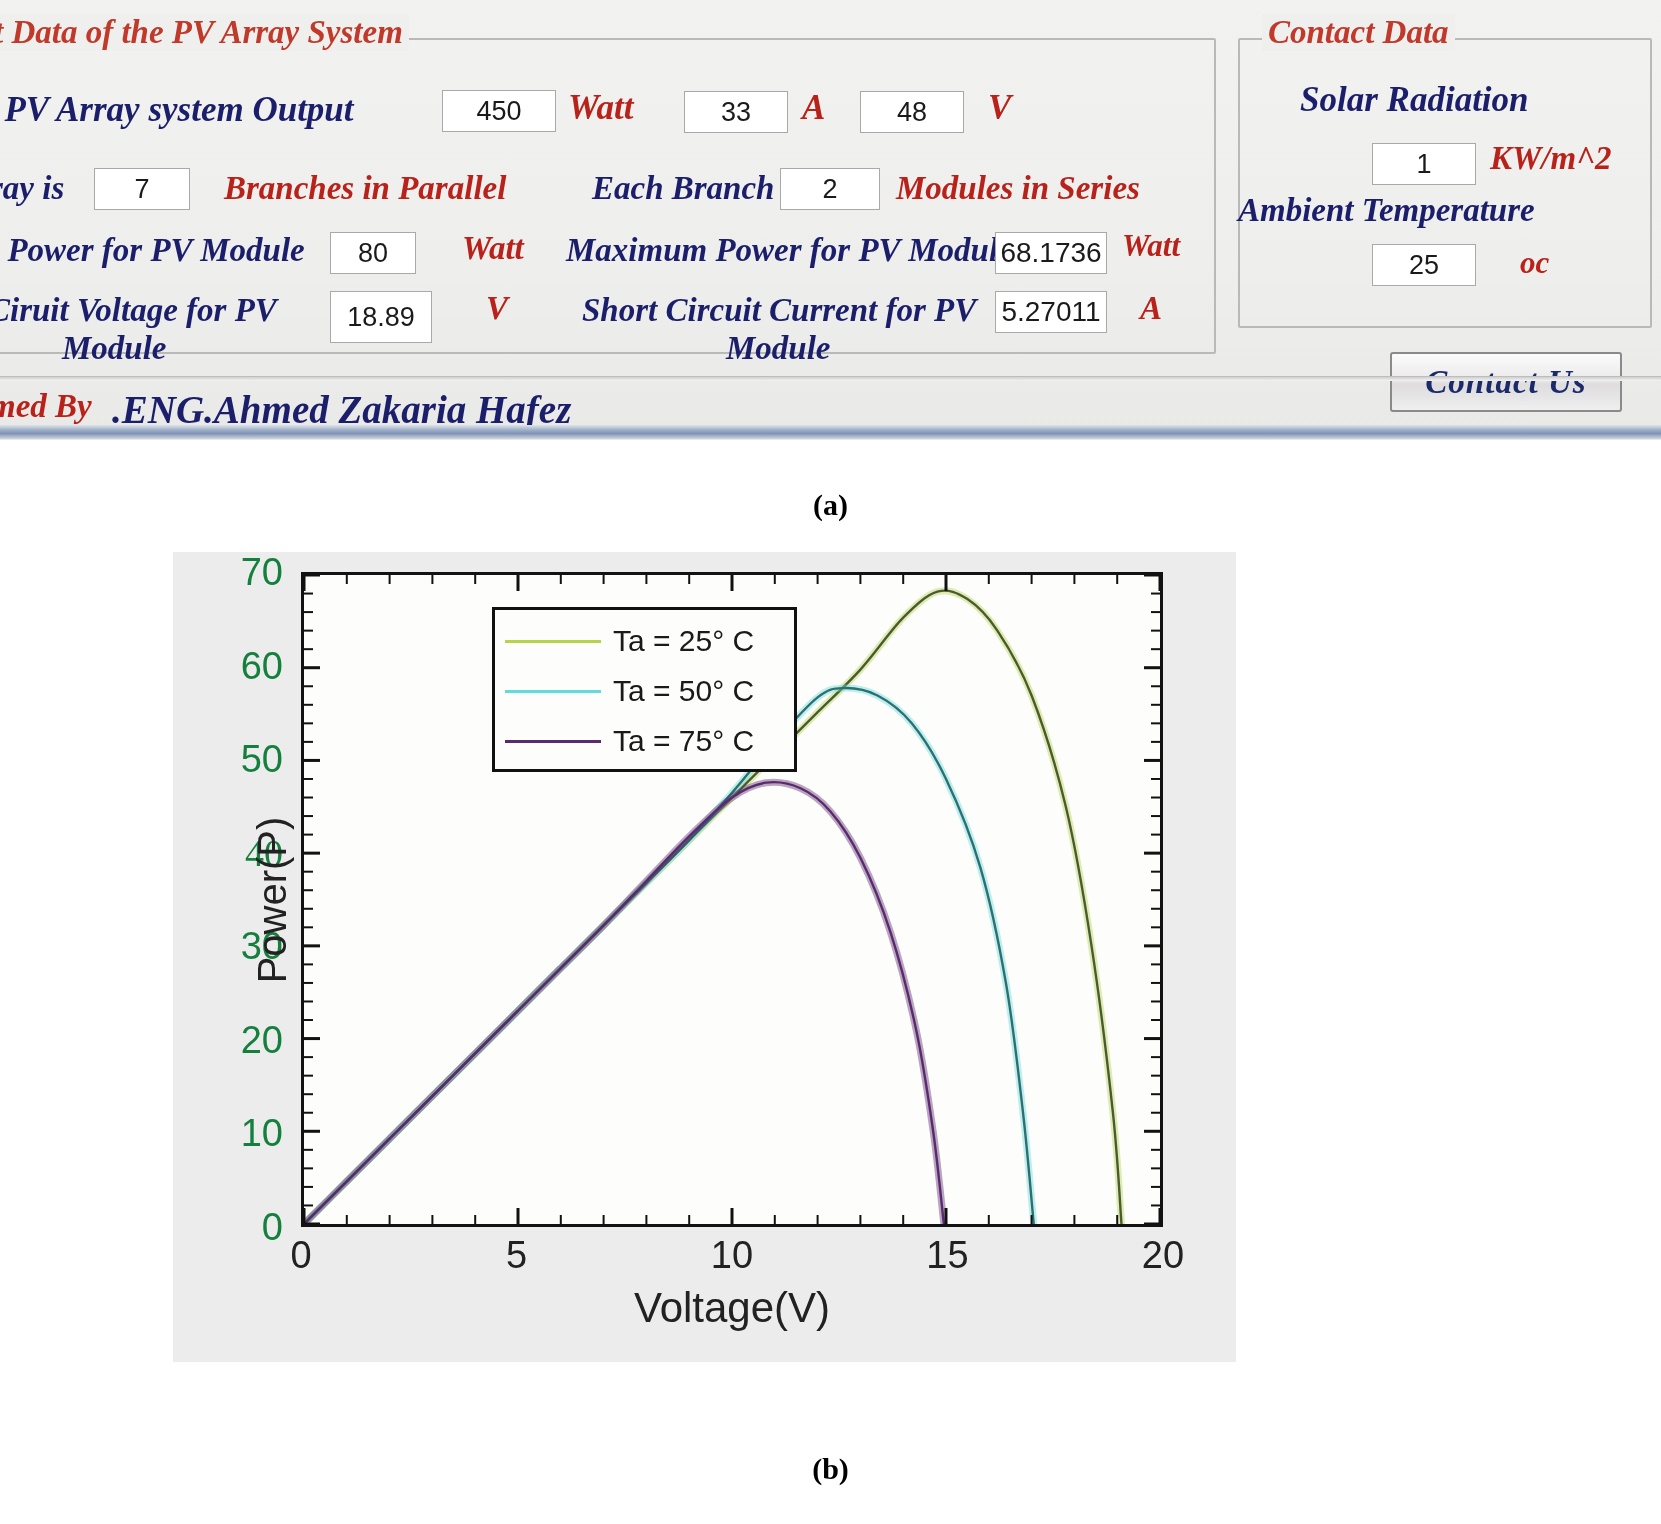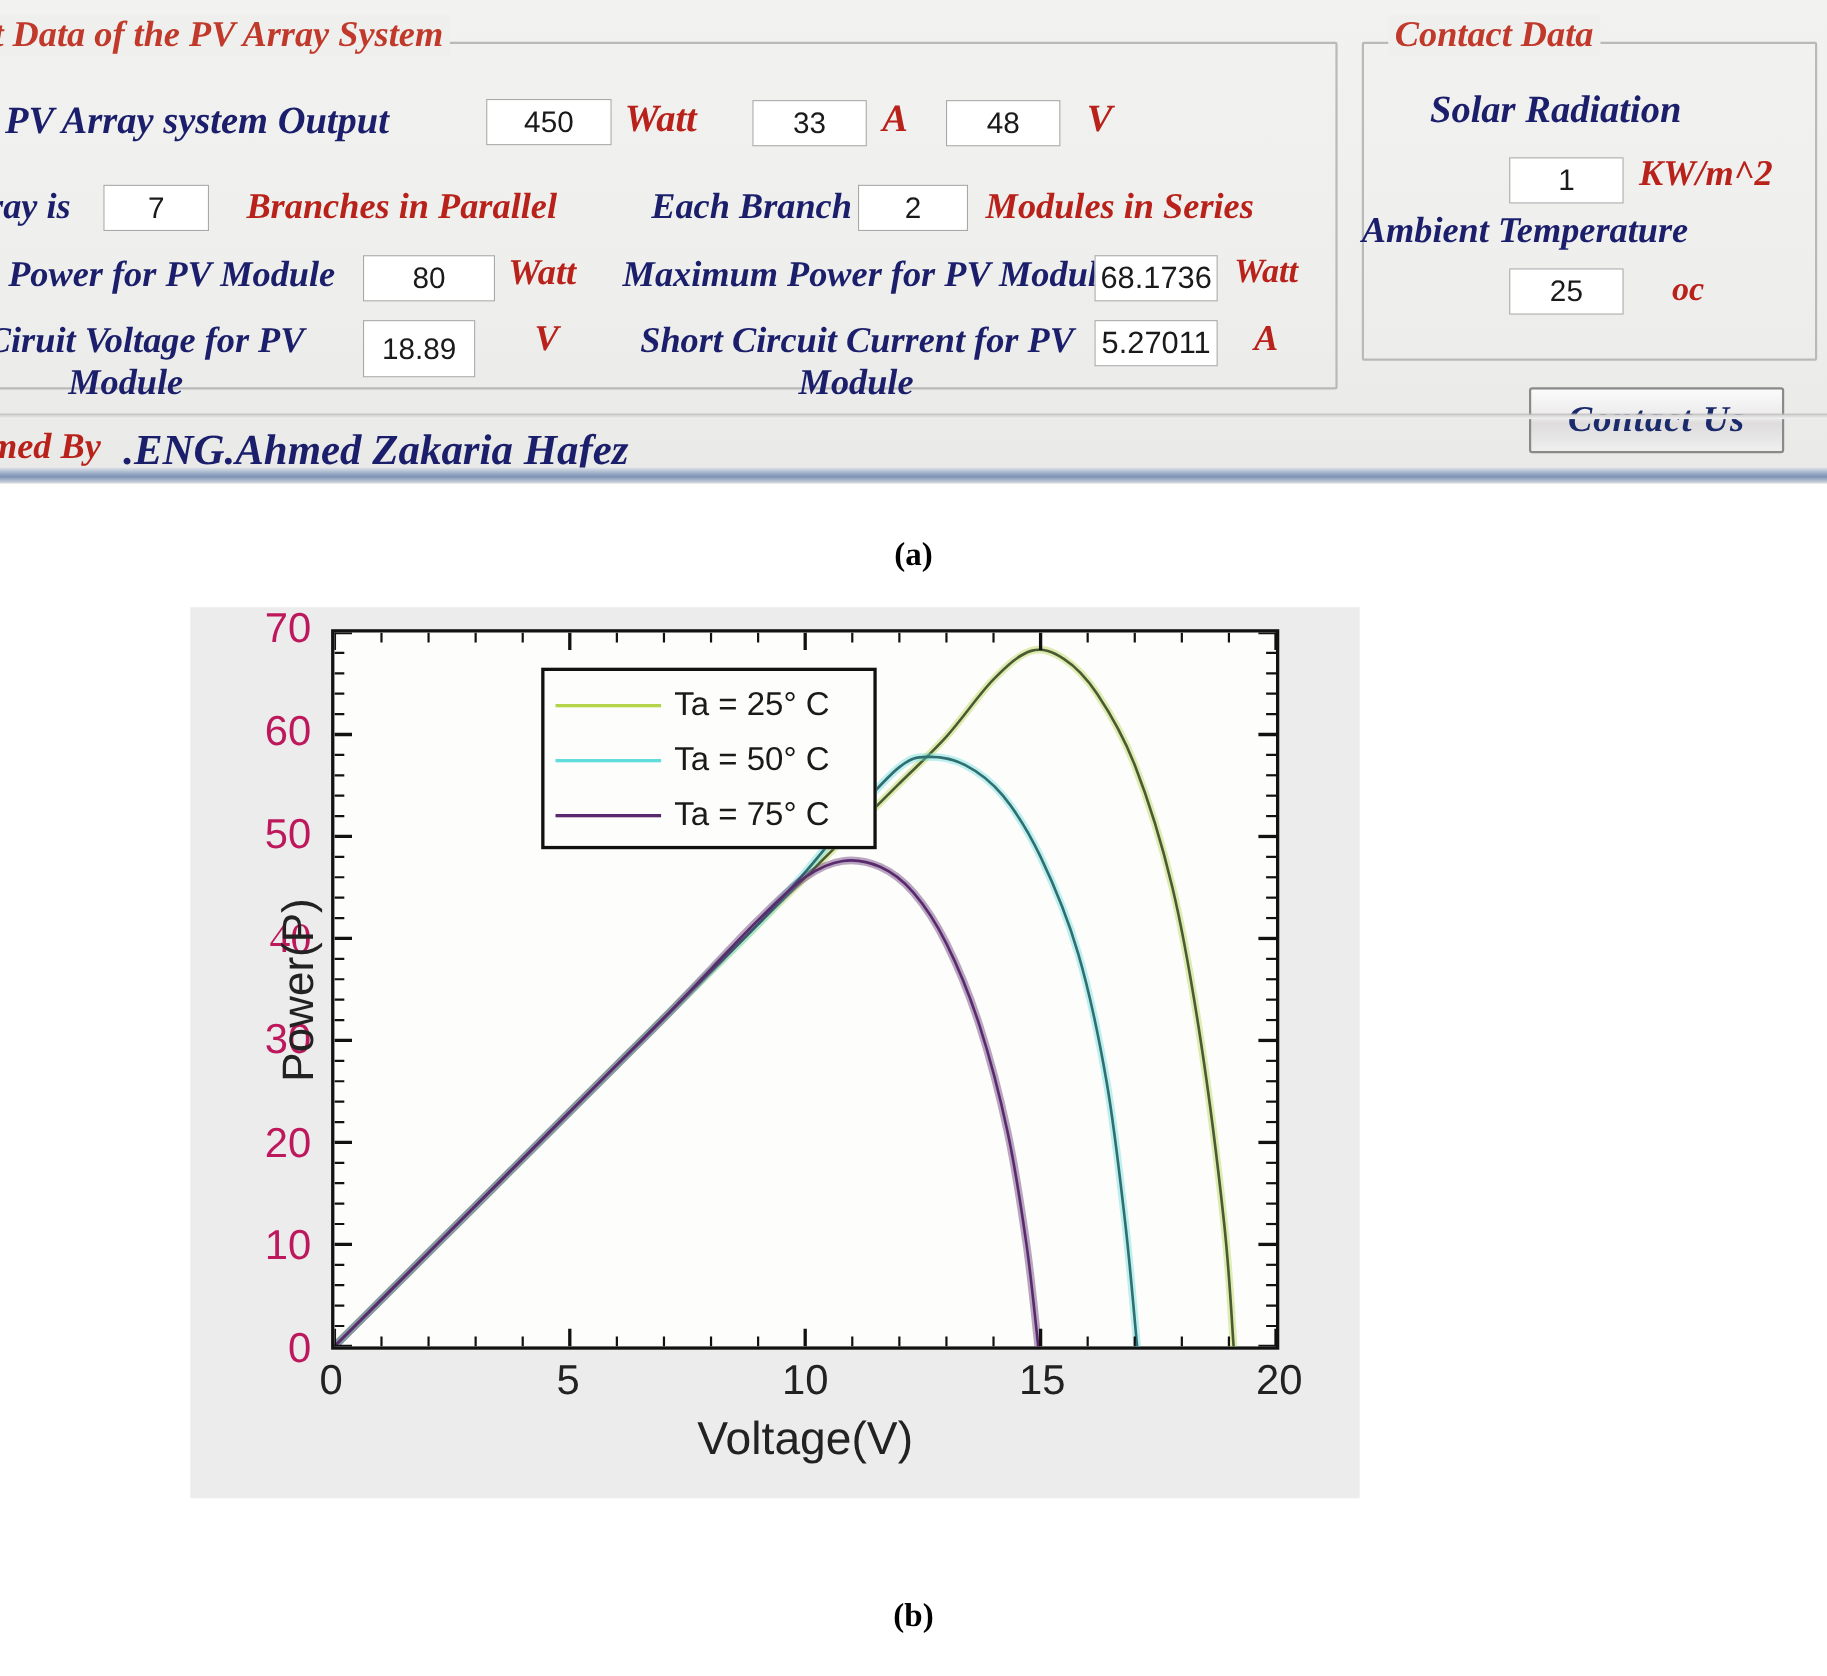--- a/index.html
+++ b/index.html
@@ -92,21 +92,21 @@
   #plot-box{
     position:absolute;left:0;top:0;width:862px;height:655px;
     background:#fdfdfb;
     border:3px solid #121212;
     box-sizing:border-box;
   }
   .yt-label{
     position:absolute;right:866px;
     transform:translateY(-50%);
     font-family:"Liberation Sans", sans-serif;
-    font-size:38px;color:#be185d;white-space:nowrap;
+    font-size:38px;color:#15803d;white-space:nowrap;
     padding-right:14px;
   }
   .xt-label{
     position:absolute;top:662px;
     transform:translateX(-50%);
     font-family:"Liberation Sans", sans-serif;
     font-size:38px;color:#222;white-space:nowrap;
   }
   #ylabel{
     position:absolute;left:-112px;top:50%;
@@ -158,21 +158,21 @@
   <div class="lbl red" style="left:988px;top:88px;font-size:35px;">V</div>
 
   <div class="lbl navy" style="left:-10px;top:170px;font-size:33px;">ray is</div>
   <div class="tb" style="left:94px;top:168px;width:96px;height:42px;">7</div>
   <div class="lbl red" style="left:224px;top:170px;font-size:33px;">Branches in Parallel</div>
   <div class="lbl navy" style="left:592px;top:170px;font-size:33px;">Each Branch</div>
   <div class="tb" style="left:780px;top:168px;width:100px;height:42px;">2</div>
   <div class="lbl red" style="left:896px;top:170px;font-size:33px;">Modules in Series</div>
 
   <div class="lbl navy" style="left:-10px;top:232px;font-size:33px;">t Power for PV Module</div>
-  <div class="tb" style="left:330px;top:232px;width:120px;height:42px;">80</div>
+  <div class="tb" style="left:330px;top:232px;width:86px;height:42px;">80</div>
   <div class="lbl red" style="left:462px;top:230px;font-size:33px;">Watt</div>
   <div class="lbl navy" style="left:566px;top:232px;font-size:33px;">Maximum Power for PV Module</div>
   <div class="tb" style="left:995px;top:232px;width:112px;height:42px;font-size:28px;">68.1736</div>
   <div class="lbl red" style="left:1122px;top:228px;font-size:31px;">Watt</div>
 
   <div class="lbl navy" style="left:-12px;top:292px;font-size:33px;">Ciruit Voltage for PV</div>
   <div class="lbl navy" style="left:62px;top:330px;font-size:33px;">Module</div>
   <div class="tb" style="left:330px;top:291px;width:102px;height:52px;">18.89</div>
   <div class="lbl red" style="left:486px;top:290px;font-size:33px;">V</div>
   <div class="lbl navy" style="left:582px;top:292px;font-size:33px;">Short Circuit Current for PV</div>

